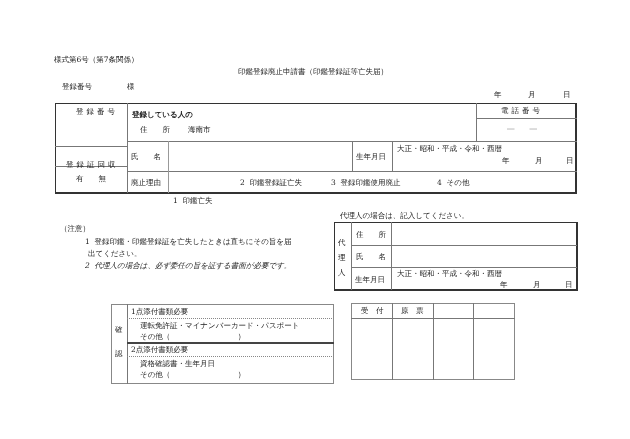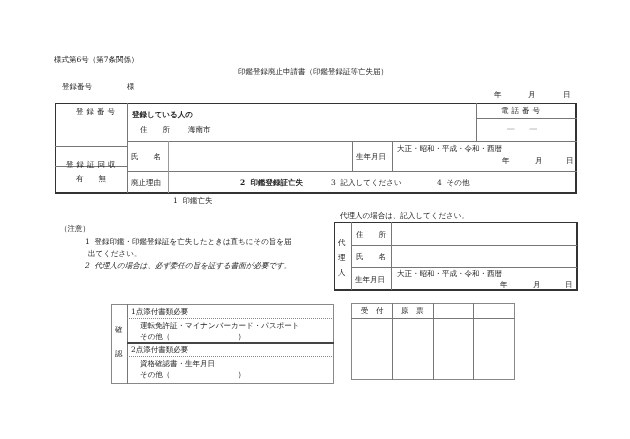--- a/index.html
+++ b/index.html
@@ -54,22 +54,22 @@
 <div class="abs t" style="left:131px;top:153px;">氏　　名</div>
 <div class="box" style="left:169px;top:142px;width:182px;height:28px;"></div>
 <div class="abs t" style="left:356px;top:153px;">生年月日</div>
 <div class="abs t" style="left:397px;top:145px;">大正・昭和・平成・令和・西暦</div>
 <div class="abs t" style="left:502px;top:157px;">年</div>
 <div class="abs t" style="left:535px;top:157px;">月</div>
 <div class="abs t" style="left:566px;top:157px;">日</div>
 
 <div class="abs t" style="left:131px;top:179px;text-align:center;">廃止理由</div>
 <div class="abs t" style="left:173px;top:197px;"><span>1</span>&nbsp; <span>印鑑亡失</span></div>
-<div class="abs t" style="left:240px;top:179px;font-weight:bold;"><span>2</span>&nbsp; <span>印鑑登録証亡失</span></div>
-<div class="abs t" style="left:331px;top:179px;"><span>3</span>&nbsp; <span>記入してください</span></div>
+<div class="abs t" style="left:240px;top:179px;"><span>2</span>&nbsp; <span>印鑑登録証亡失</span></div>
+<div class="abs t" style="left:331px;top:179px;"><span>3</span>&nbsp; <span>登録印鑑使用廃止</span></div>
 <div class="abs t" style="left:437px;top:179px;"><span>4</span>&nbsp; <span>その他</span></div>
 
 <div class="abs t" style="left:60px;top:225px;">（注意）</div>
 <div class="abs t" style="left:85px;top:238px;"><span>1</span>&nbsp;&nbsp;<span>登録印鑑・印鑑登録証を亡失したときは直ちにその旨を届</span></div>
 <div class="abs t" style="left:88px;top:250px;">出てください。</div>
 <div class="abs t" style="left:85px;top:262px;font-style:italic;"><span>2</span>&nbsp;&nbsp;<span>代理人の場合は、必ず委任の旨を証する書面が必要です。</span></div>
 
 <div class="abs t" style="left:340px;top:212px;">代理人の場合は、記入してください。</div>
 <div class="box" style="left:334px;top:222px;width:244px;height:69px;border:1px solid #333;border-right-width:2px;border-bottom-width:2px;"></div>
 <div class="vl" style="left:351px;top:222px;height:68px;"></div>

